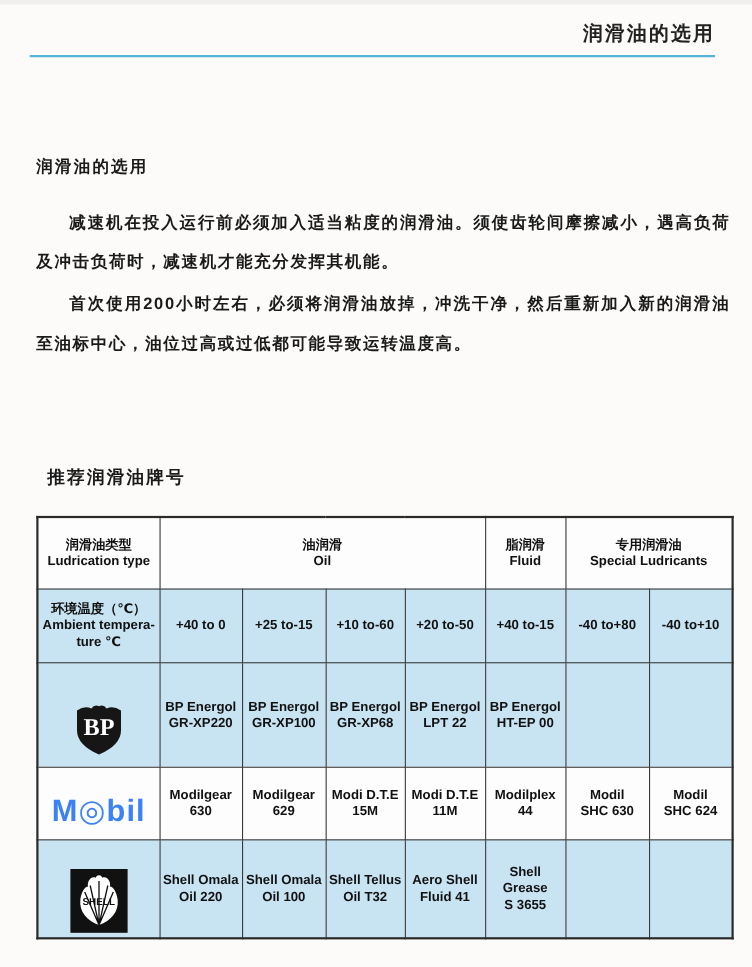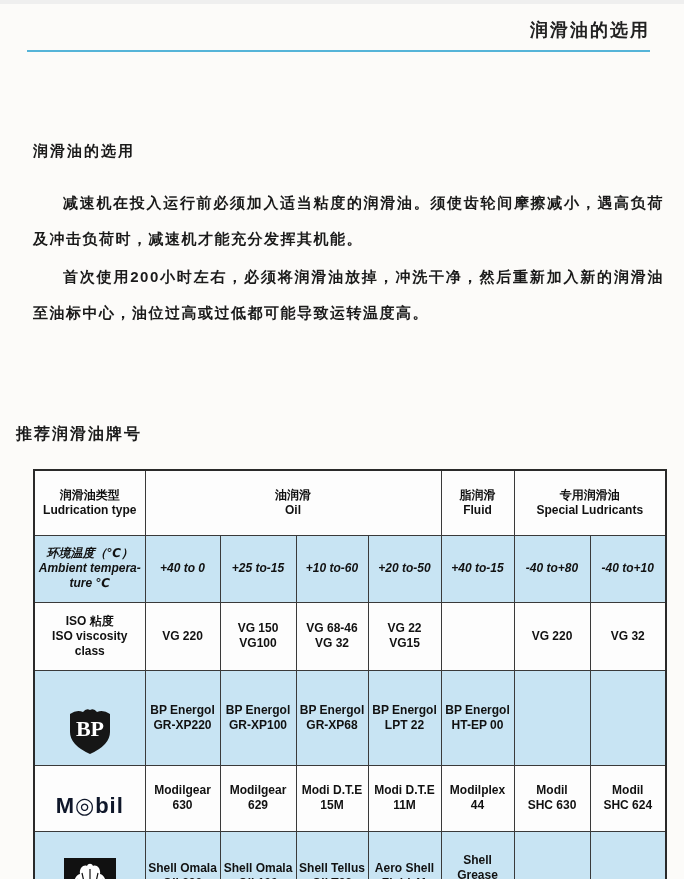--- a/index.html
+++ b/index.html
@@ -56,21 +56,21 @@
   .note {
     font-size: 12px;
     font-weight: bold;
     letter-spacing: 1px;
     margin-top: 18px;
     margin-left: 2px;
   }
   
   .table-title {
     position: absolute;
-    left: 16px;
+    left: 43px;
     top: 420px;
     font-size: 16px;
     font-weight: bold;
     letter-spacing: 2px;
   }
   table.lub {
     position: absolute;
     left: 33px;
     top: 465px;
     width: 632px;
@@ -85,33 +85,33 @@
     font-weight: bold;
     line-height: 15px;
     color: #111;
     white-space: pre-line;
     padding: 4px 1px;
     background: #fdfdfd;
   }
   table.lub { border: 2px solid #2a2a2a; }
   tr.band td { background: #c8e4f3; }
   tr.r-header  td { height: 65px; }
-  tr.r-ambient td { height: 67px; font-style: italic; }
+  tr.r-ambient td { height: 67px; }
   tr.r-iso     td { height: 68px; }
   tr.r-bp      td { height: 66px; }
   tr.r-mobil   td { height: 66px; }
   tr.r-shell   td { height: 69px; }
   
   .logo-cell { line-height: 0; }
   .bp-logo { display: inline-block; }
   .mobil-logo {
-    font-size: 22px;
+    font-size: 28px;
     font-weight: bold;
     letter-spacing: 1px;
-    color: #0f172a;
+    color: #3b82f6;
     line-height: 24px;
     white-space: nowrap;
   }
   .shell-logo {
     display: inline-block;
     width: 52px;
     height: 58px;
     background: #111;
     position: relative;
     line-height: 0;
@@ -175,35 +175,20 @@
 ture ℃</td>
         <td>+40 to 0</td>
         <td>+25 to-15</td>
         <td>+10 to-60</td>
         <td>+20 to-50</td>
         <td>+40 to-15</td>
         <td>-40 to+80</td>
         <td>-40 to+10</td>
       </tr>
 
-      <tr class="r-iso">
-        <td>ISO 粘度
-ISO viscosity
-class</td>
-        <td>VG 220</td>
-        <td>VG 150
-VG100</td>
-        <td>VG 68-46
-VG 32</td>
-        <td>VG 22
-VG15</td>
-        <td></td>
-        <td>VG 220</td>
-        <td>VG 32</td>
-      </tr>
 
       <tr class="r-bp band">
         <td class="logo-cell">
           <span class="bp-logo">
             <svg width="52" height="52" viewBox="0 0 52 52" aria-hidden="true">
               <path d="M6 9 Q13 4 19 7 Q22 3 26 5 Q30 3 33 7 Q39 4 46 9 L46 27 Q46 40 26 49 Q6 40 6 27 Z" fill="#161616"></path>
               <text x="26" y="31" text-anchor="middle" font-family="Liberation Serif, DejaVu Serif, serif" font-size="22" font-weight="bold" fill="#ffffff">BP</text>
             </svg>
           </span>
         </td>

